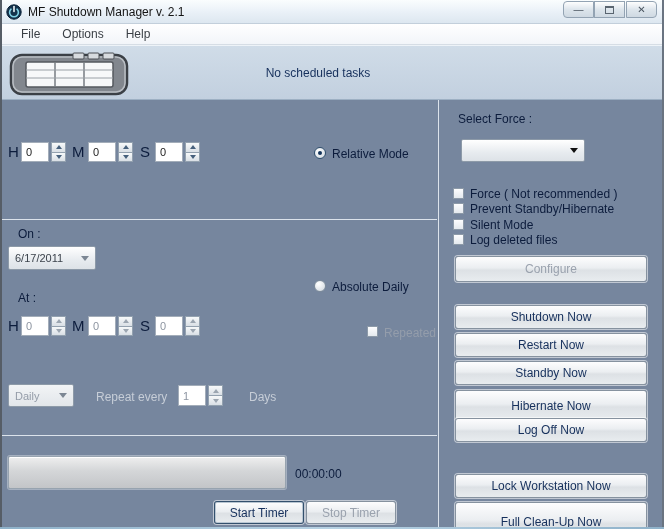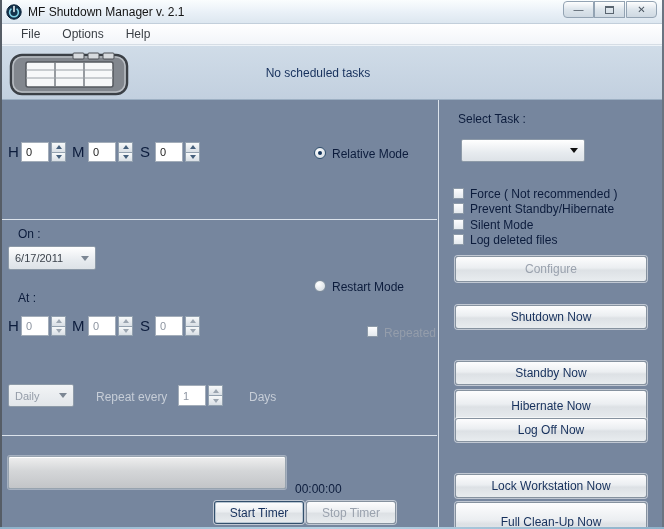--- a/index.html
+++ b/index.html
@@ -207,63 +207,64 @@
   <input class="val dis" style="left: 155px; top: 316px;" value="0">
   <span class="spinner dis" style="left:185px; top:316px">
     <span class="spin">
         <i class="tri-up"></i>
       </span>
     <span class="spin">
         <i class="tri-dn"></i>
       </span>
   </span>
   <span class="radio" style="left:314px; top:280px"></span>
-  <span class="lbl" style="left:332px; top:280px">Restart Mode</span>
+  <span class="lbl" style="left:332px; top:280px">Absolute Daily</span>
   <span class="cb" style="left:367px; top:326px"></span>
   <span class="lbl gray" style="left:384px; top:326px">Repeated</span>
 
   <div class="combo dis" style="left:8px; top:384px; width:66px; height:23px">
     <span>Daily</span>
     <span class="car"></span>
   </div>
   <span class="lbl dim" style="left:96px; top:390px">Repeat every</span>
   <input class="val dis" style="left: 178px; top: 385px; width: 28px; height: 21px;" value="1">
   <span class="spinner dis" style="left:208px; top:385px; height:21px">
     <span class="spin">
         <i class="tri-up"></i>
       </span>
     <span class="spin">
         <i class="tri-dn"></i>
       </span>
   </span>
   <span class="lbl dim" style="left:249px; top:390px">Days</span>
 
   <div class="progress"></div>
-  <span class="lbl" style="left:295px; top:482px">00:00:00</span>
+  <span class="lbl" style="left:295px; top:467px">00:00:00</span>
   <button class="btn default" style="left:214px; top:501px; width:90px; height:23px">Start Timer</button>
   <button class="btn dis" style="left:306px; top:501px; width:90px; height:23px">Stop Timer</button>
 
-  <span class="lbl" style="left:458px; top:112px">Select Task :</span>
+  <span class="lbl" style="left:458px; top:112px">Select Force :</span>
   <div class="combo task" style="left:461px; top:139px; width:124px; height:23px">
     <span></span>
     <span class="car"></span>
   </div>
 
   <span class="cb" style="left:453px; top:188px"></span>
   <span class="lbl" style="left:470px; top:187px">Force ( Not recommended )</span>
   <span class="cb" style="left:453px; top:203px"></span>
   <span class="lbl" style="left:470px; top:202px">Prevent Standby/Hibernate</span>
   <span class="cb" style="left:453px; top:219px"></span>
   <span class="lbl" style="left:470px; top:218px">Silent Mode</span>
   <span class="cb" style="left:453px; top:234px"></span>
   <span class="lbl" style="left:470px; top:233px">Log deleted files</span>
 
   <button class="btn dis" style="left:455px; top:256px; width:192px; height:26px">Configure</button>
 
   <button class="btn" style="left:455px; top:305px; width:192px; height:24px">Shutdown Now</button>
+  <button class="btn" style="left:455px; top:333px; width:192px; height:24px">Restart Now</button>
   <button class="btn" style="left:455px; top:361px; width:192px; height:24px">Standby Now</button>
   <button class="btn" style="left:455px; top:390px; width:192px; height:31px">Hibernate Now</button>
   <button class="btn" style="left:455px; top:418px; width:192px; height:24px">Log Off Now</button>
   <button class="btn" style="left:455px; top:474px; width:192px; height:24px">Lock Workstation Now</button>
   <button class="btn" style="left:455px; top:502px; width:192px; height:40px">Full Clean-Up Now</button>
 
   <div class="edge-l"></div>
   <div class="edge-r"></div>
   <div class="edge-b"></div>
 </div>

